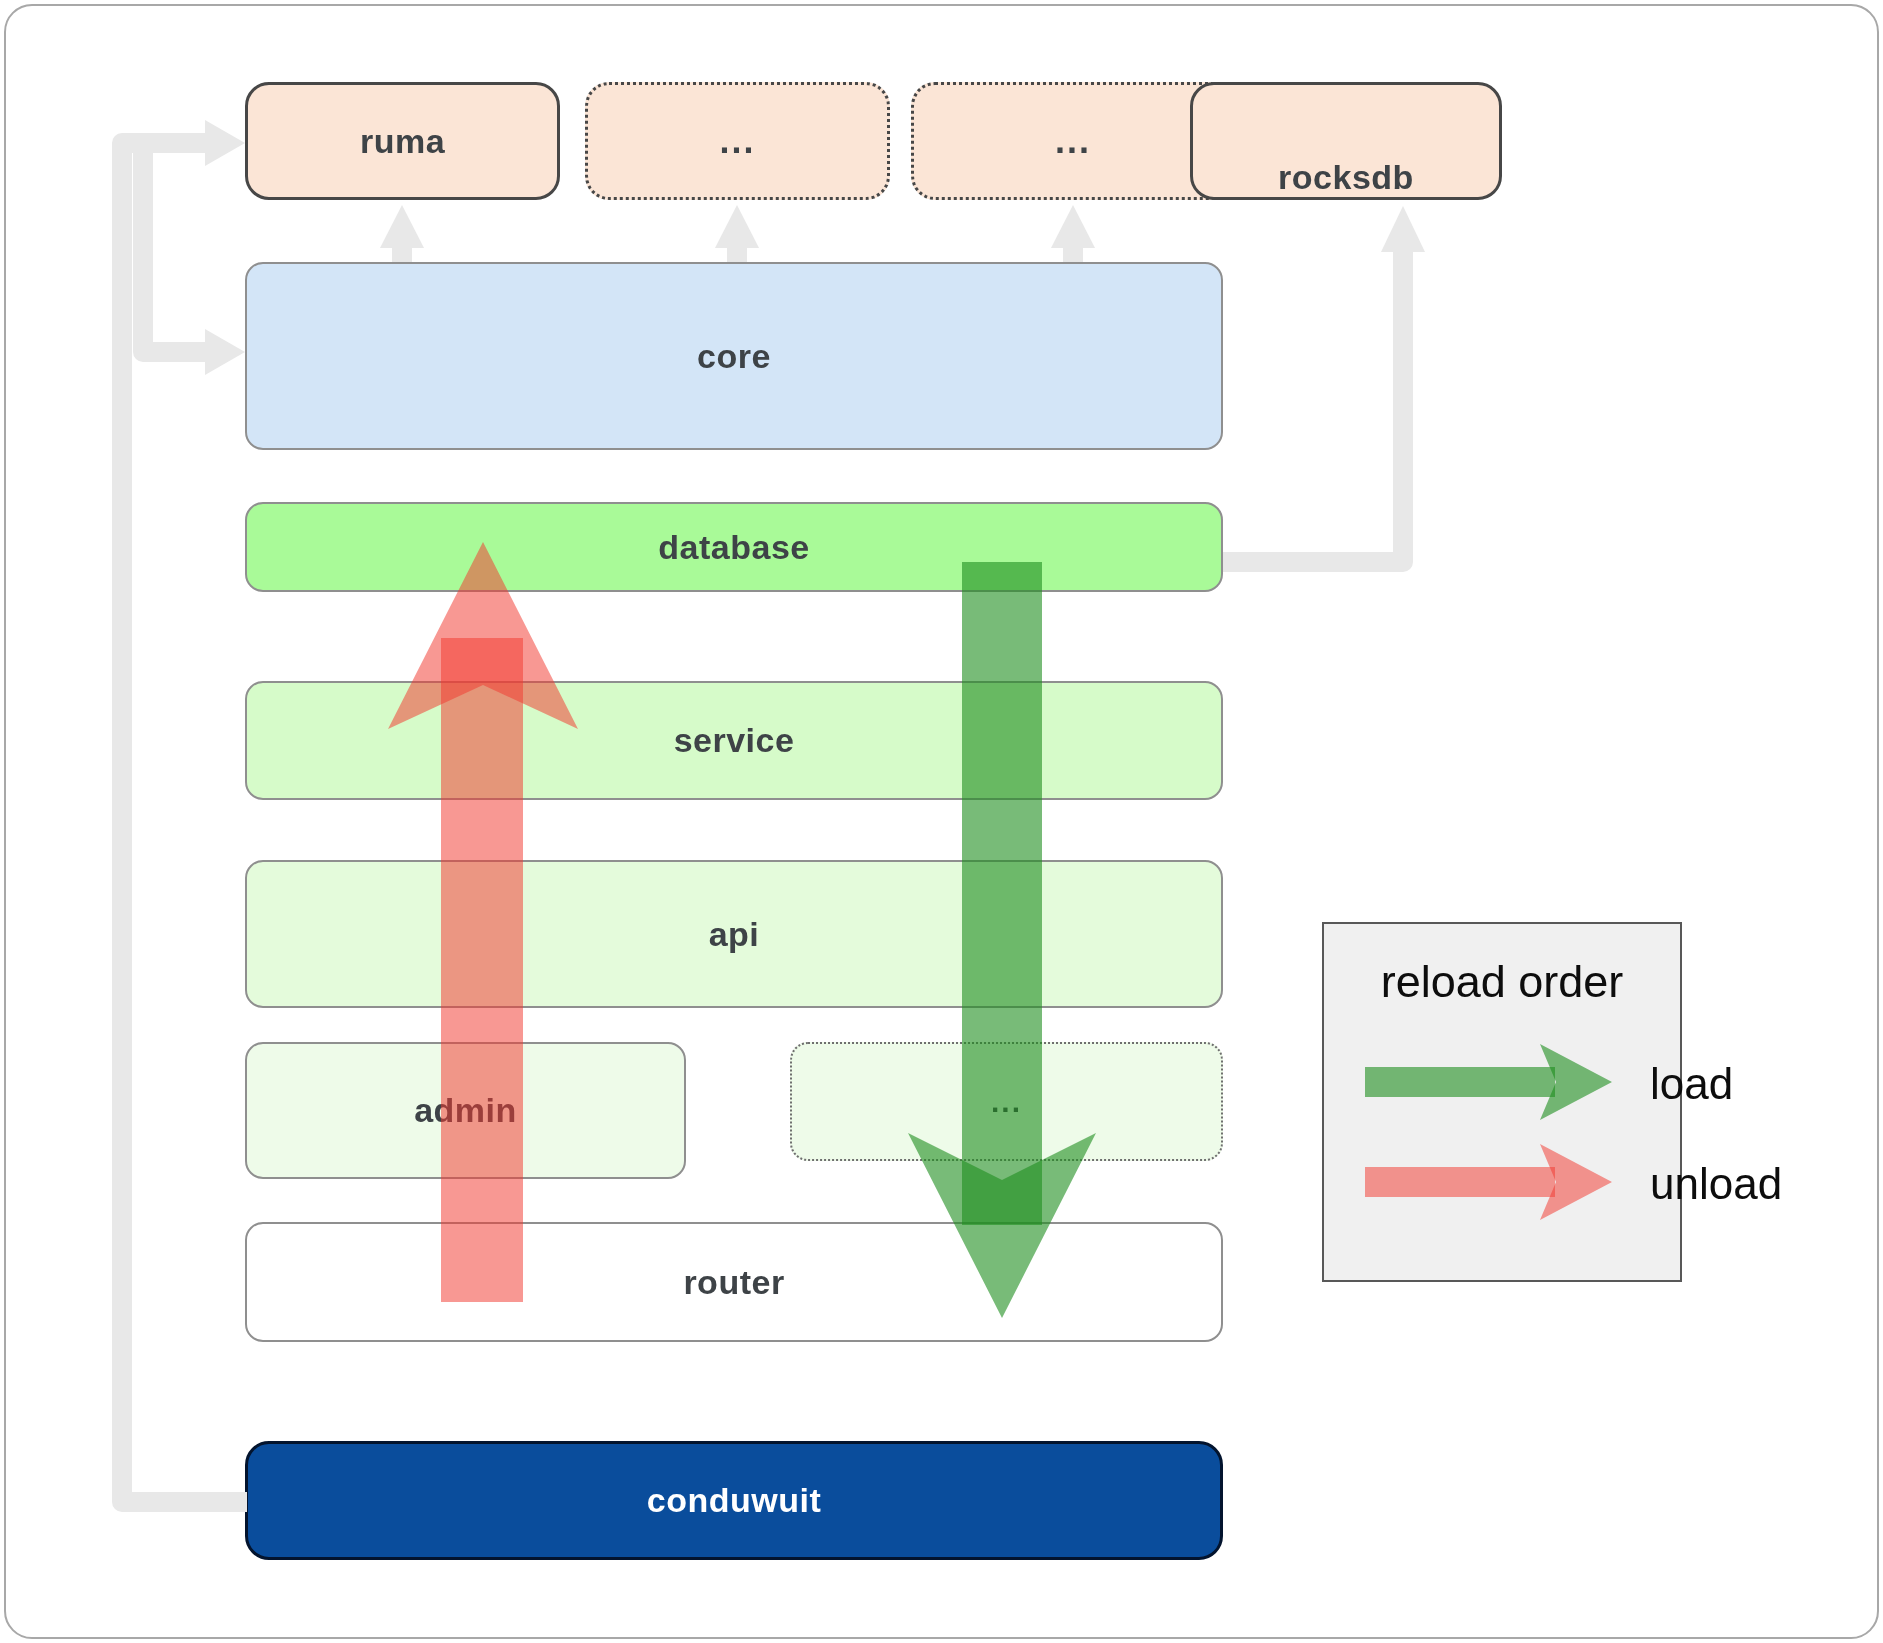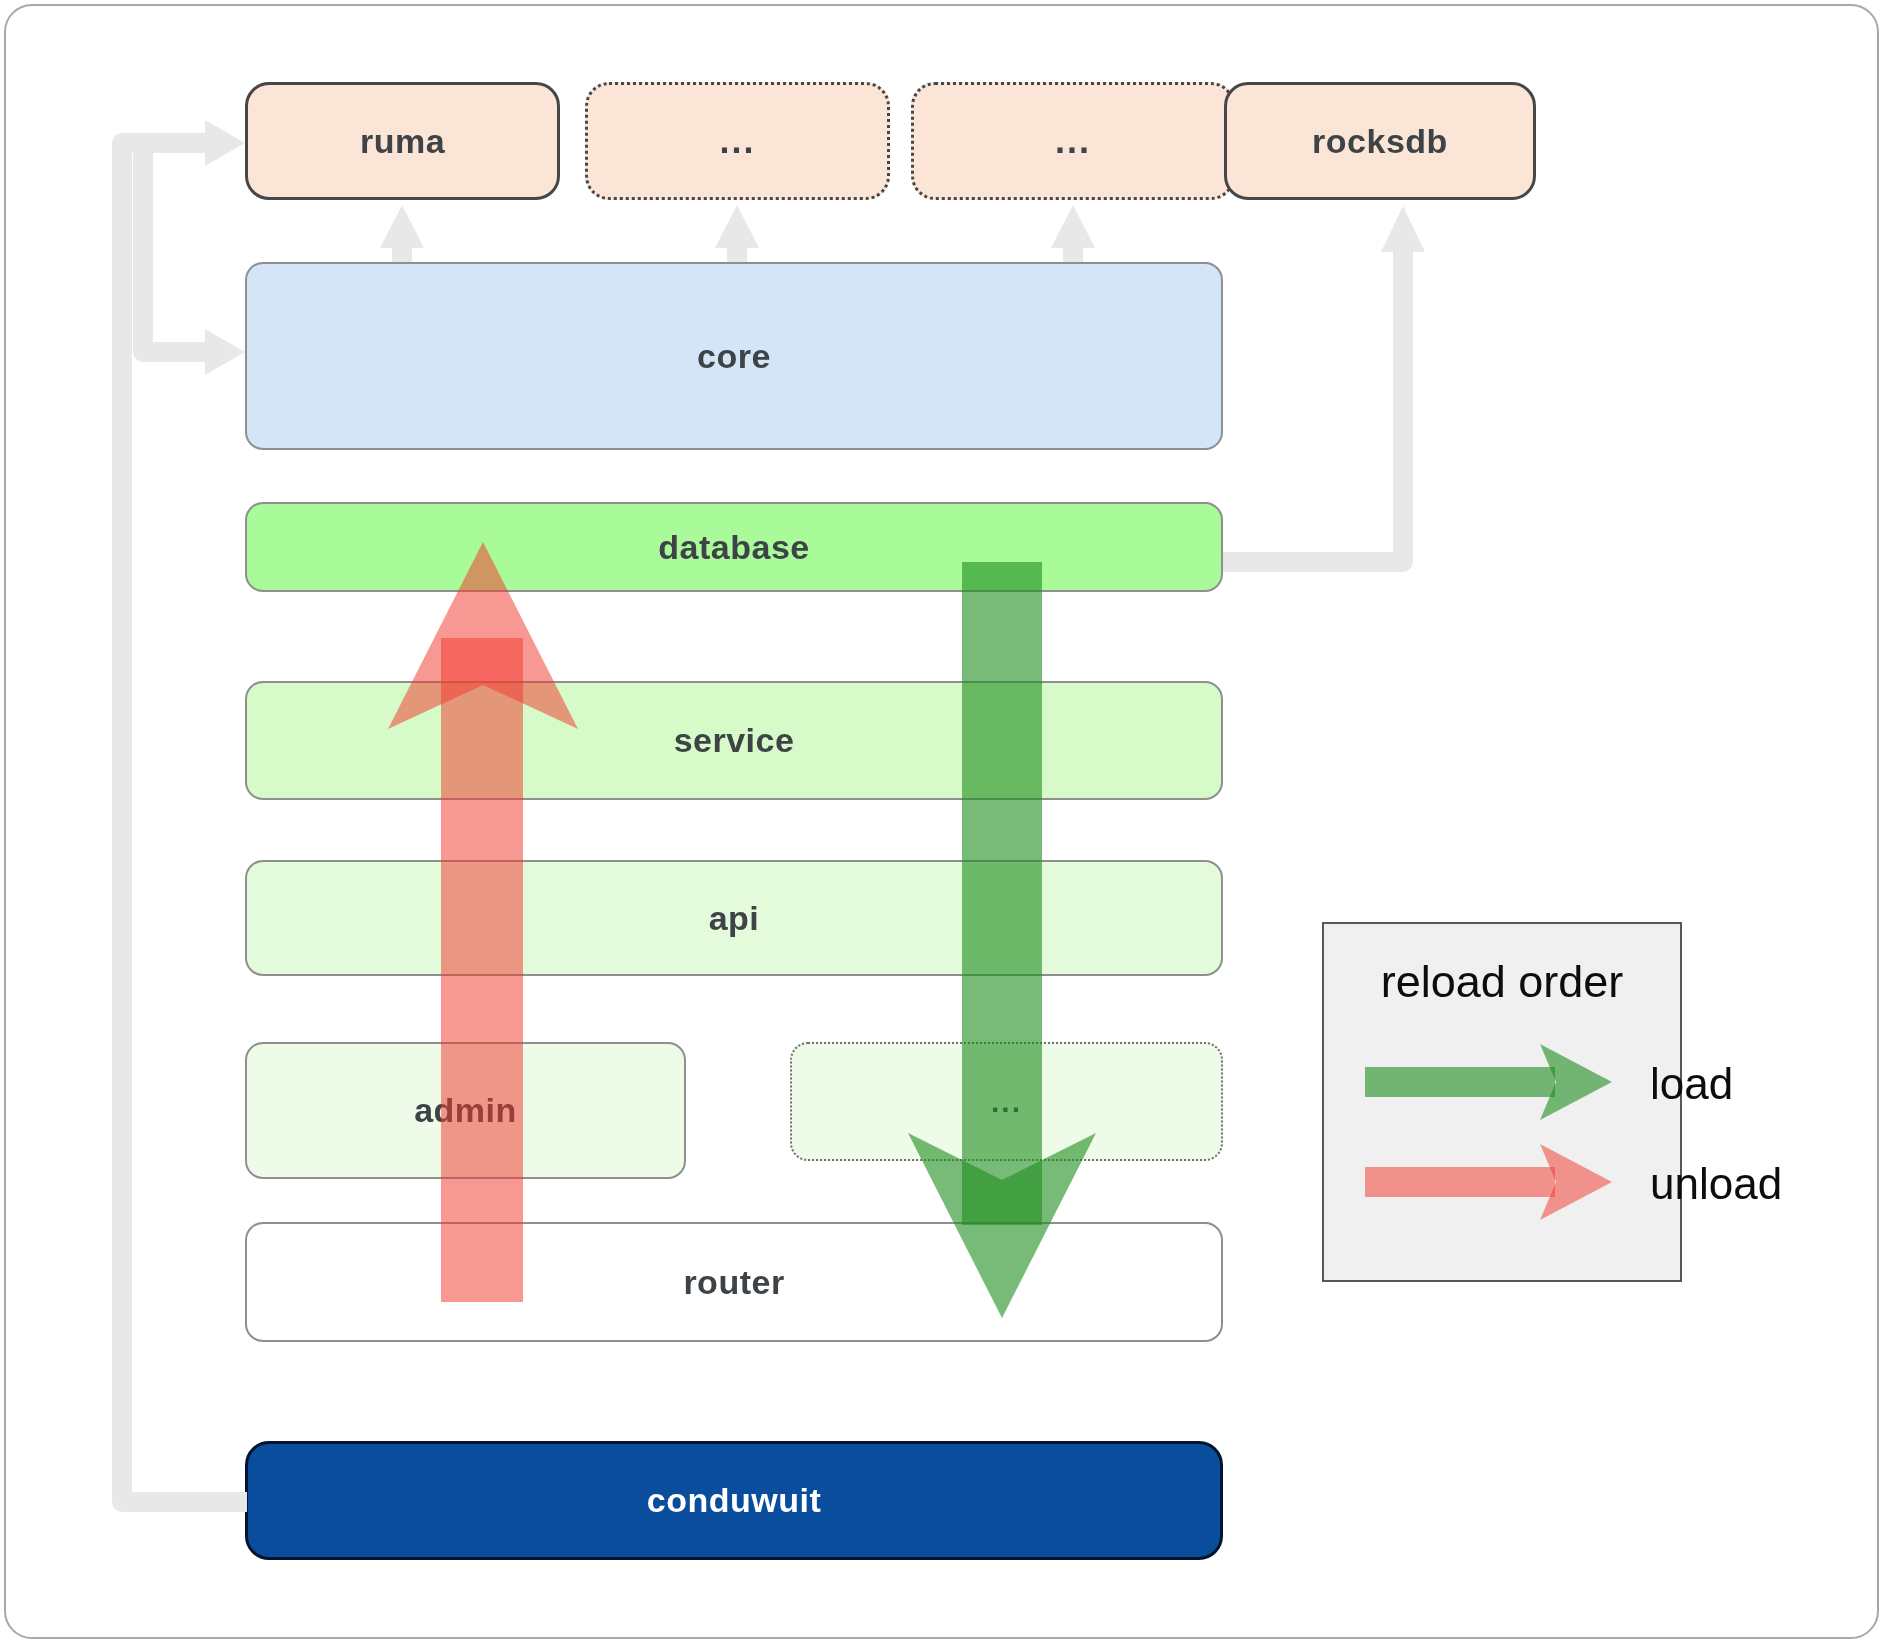--- a/index.html
+++ b/index.html
@@ -43,25 +43,25 @@
   .bg-green-bright { background: var(--node-green-bright, #a9fa98); }
   .bg-green-light  { background: var(--node-green-light, #d6fbc9); }
   .bg-green-pale   { background: var(--node-green-pale, #e4fbdb); }
   .bg-green-faint  { background: var(--node-green-faint, #eefbe9); }
   .bg-white        { background: #ffffff; }
   .bg-navy         { background: var(--node-navy, #0a4d9c); }
 
   #node-ruma      { left: 245px;  top: 82px;   width: 315px; height: 118px; }
   #node-extra1    { left: 585px;  top: 82px;   width: 305px; height: 118px; }
   #node-extra2    { left: 911px;  top: 82px;   width: 324px; height: 118px; }
-  #node-rocksdb   { left: 1224px; top: 82px;   width: 312px; height: 118px; }
+  #node-rocksdb   { left: 1190px; top: 82px;   width: 312px; height: 118px; align-items: flex-end; }
   #node-core      { left: 245px;  top: 262px;  width: 978px; height: 188px; }
   #node-database  { left: 245px;  top: 502px;  width: 978px; height: 90px; }
   #node-service   { left: 245px;  top: 681px;  width: 978px; height: 119px; }
-  #node-api       { left: 245px;  top: 860px;  width: 978px; height: 116px; }
+  #node-api       { left: 245px;  top: 860px;  width: 978px; height: 148px; }
   #node-admin     { left: 245px;  top: 1042px; width: 441px; height: 137px; }
   #node-extra3    { left: 790px;  top: 1042px; width: 433px; height: 119px; }
   #node-router    { left: 245px;  top: 1222px; width: 978px; height: 120px; }
   #node-conduwuit { left: 245px;  top: 1441px; width: 978px; height: 119px;
                     border: 3px solid #03142e; border-radius: 24px; }
   #node-conduwuit .node-label { color: #ffffff; }
 
   .dots-label { font-weight: bold; font-size: 36px; letter-spacing: 2px; }
   #node-extra3 .node-label { font-size: 30px; }
 

